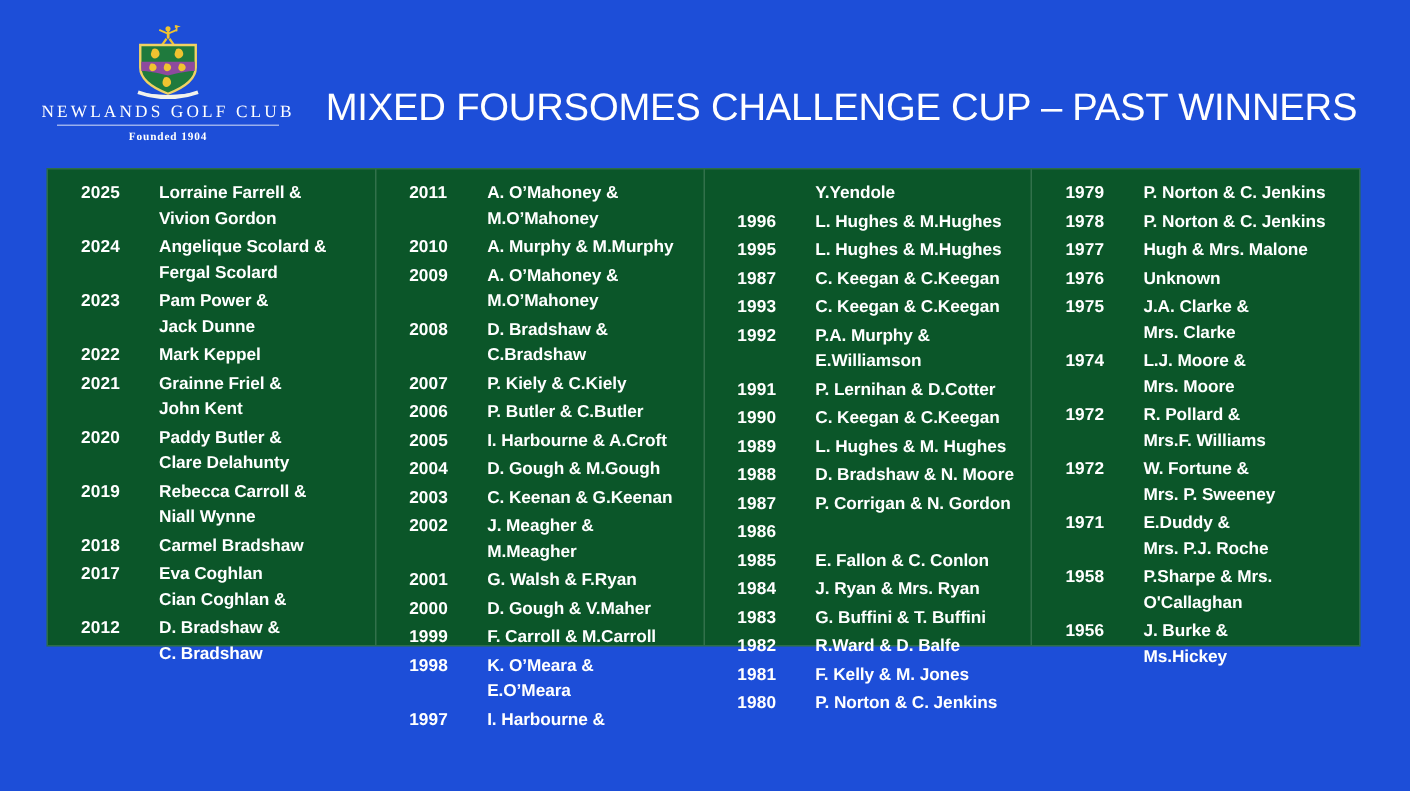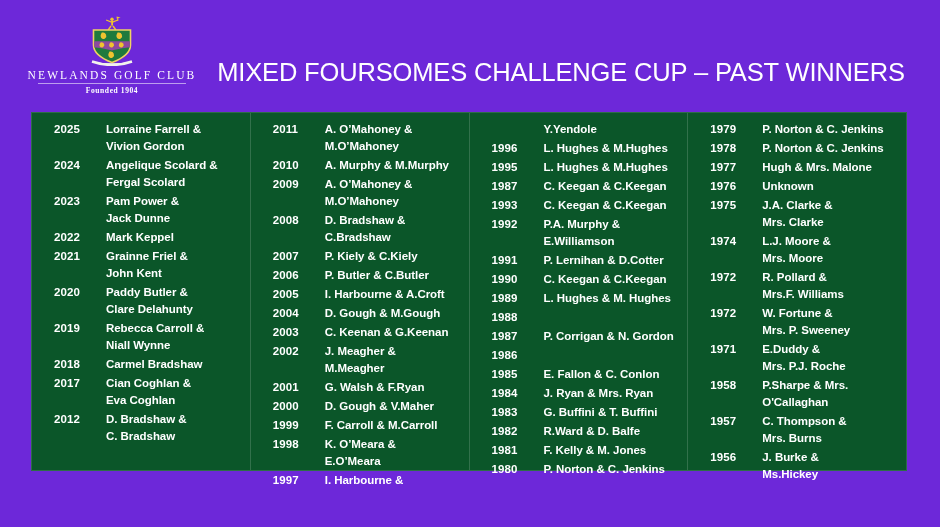--- a/index.html
+++ b/index.html
@@ -5,21 +5,21 @@
   * { margin:0; padding:0; box-sizing:border-box; }
   html, body {
     width:940px; height:527px;
     background:#0a5227;
     font-family:"Liberation Sans", sans-serif;
     overflow:hidden;
   }
   #board {
     position:relative;
     width:940px; height:527px;
-    background:#6d28d9;
+    background:#1d4ed8;
   }
 
   
   #header {
     position:absolute; left:0; top:0; width:940px; height:108px;
   }
   #logo-block {
     position:absolute; left:22px; top:16px; width:180px; text-align:center;
   }
   #crest { margin:0 auto; display:block; }
@@ -51,21 +51,21 @@
     font-size:25.5px;
     font-weight:400;
     letter-spacing:-0.15px;
     white-space:nowrap;
   }
 
   
   #panel {
     position:absolute;
     left:31px; top:112px;
-    width:876px; height:359px;
+    width:876px; height:319px;
     background:#0b5629;
     border:1px solid rgba(255,255,255,.14);
   }
   #columns {
     display:flex;
     width:100%; height:100%;
   }
   .column {
     flex:1 1 0;
     position:relative;
@@ -198,22 +198,22 @@
           </div>
           <div class="row">
             <div class="year">2018</div>
             <div class="winner">
               <span class="ln">Carmel Bradshaw</span>
             </div>
           </div>
           <div class="row">
             <div class="year">2017</div>
             <div class="winner">
+              <span class="ln">Eva Coghlan</span>
               <span class="ln">Cian Coghlan &amp;</span>
-              <span class="ln">Eva Coghlan</span>
             </div>
           </div>
           <div class="row">
             <div class="year">2012</div>
             <div class="winner">
               <span class="ln">D. Bradshaw &amp;</span>
               <span class="ln">C. Bradshaw</span>
             </div>
           </div>
         </div>
@@ -365,20 +365,23 @@
             </div>
           </div>
           <div class="row">
             <div class="year">1989</div>
             <div class="winner">
               <span class="ln">L. Hughes &amp; M. Hughes</span>
             </div>
           </div>
           <div class="row">
             <div class="year">1988</div>
+            <div class="winner">
+              <span class="ln">D. Bradshaw &amp; N. Moore</span>
+            </div>
           </div>
           <div class="row">
             <div class="year">1987</div>
             <div class="winner">
               <span class="ln">P. Corrigan &amp; N. Gordon</span>
             </div>
           </div>
           <div class="row">
             <div class="year">1986</div>
           </div>
@@ -477,27 +480,20 @@
             <div class="winner">
               <span class="ln">E.Duddy &amp;</span>
               <span class="ln">Mrs. P.J. Roche</span>
             </div>
           </div>
           <div class="row">
             <div class="year">1958</div>
             <div class="winner">
               <span class="ln">P.Sharpe &amp; Mrs.</span>
               <span class="ln">O'Callaghan</span>
-            </div>
-          </div>
-          <div class="row">
-            <div class="year">1957</div>
-            <div class="winner">
-              <span class="ln">C. Thompson &amp;</span>
-              <span class="ln">Mrs. Burns</span>
             </div>
           </div>
           <div class="row">
             <div class="year">1956</div>
             <div class="winner">
               <span class="ln">J. Burke &amp;</span>
               <span class="ln">Ms.Hickey</span>
             </div>
           </div>
         </div>

